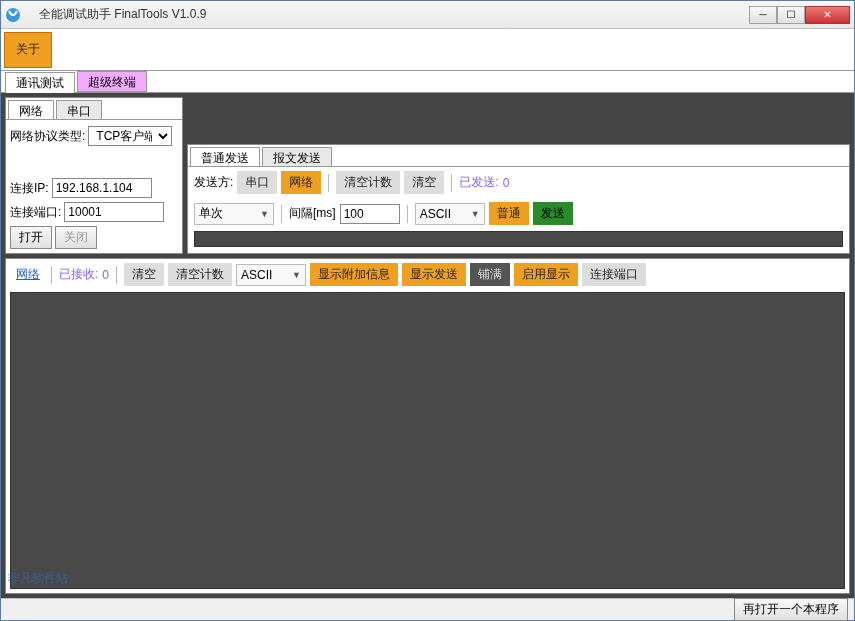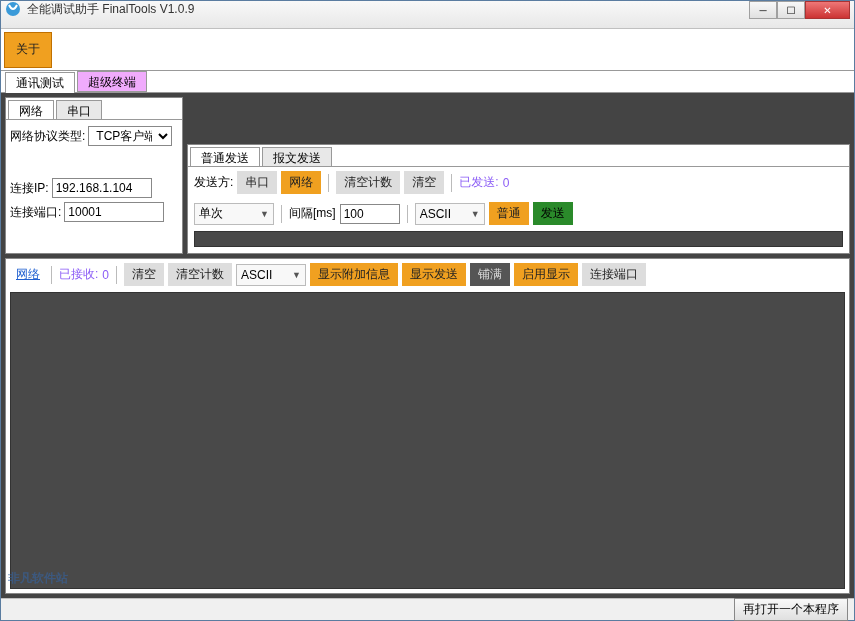--- a/index.html
+++ b/index.html
@@ -1,20 +1,20 @@
 <!DOCTYPE html>
 <html><head>
 <meta charset="utf-8">
 <style>
 * { margin: 0; padding: 0; box-sizing: border-box; font-family: 'Microsoft YaHei', SimSun, Arial, sans-serif; font-size: 12px; }
 body { background: #d4d4d4; width: 855px; height: 621px; overflow: hidden; }
 
 .window { background: #fff; border: 1px solid #5a7ca0; width: 855px; height: 621px; display: flex; flex-direction: column; }
 
-.titlebar { background: linear-gradient(#f8f8f8, #e8e8e8); height: 28px; display: flex; align-items: flex-start; padding: 0 4px; border-bottom: 1px solid #c0c0c0; }
+.titlebar { background: linear-gradient(#f8f8f8, #e8e8e8); height: 28px; display: flex; align-items: center; padding: 0 4px; border-bottom: 1px solid #c0c0c0; gap: 12px; }
 .titlebar-icon { width: 16px; height: 16px; margin-right: 6px; }
 .titlebar-text { flex: 1; color: #333; }
 .win-btns { display: flex; gap: 0; }
 .win-btn { width: 28px; height: 18px; border: 1px solid #a0a0a0; background: linear-gradient(#f8f8f8,#e0e0e0); display: flex; align-items: center; justify-content: center; font-size: 10px; cursor: pointer; }
 .win-btn.close { background: linear-gradient(#e77,#c33); color: #fff; border-color: #a33; width: 45px; }
 
 .about-strip { height: 42px; display: flex; align-items: center; border-bottom: 1px solid #999; background: #fff; }
 .about-btn { width: 48px; height: 36px; margin: 3px; background: #f0a020; display: flex; align-items: center; justify-content: center; color: #222; cursor: pointer; border: 1px solid #c07000; }
 
 .maintabs { display: flex; background: #fff; border-bottom: 1px solid #999; height: 22px; padding-left: 4px; }
@@ -104,20 +104,24 @@
           </div>
           <div style="height:28px"></div>
           <div class="row">
             <span class="lbl">连接IP:</span>
             <input type="text" class="ip-input" value="192.168.1.104" style="">
           </div>
           <div class="row">
             <span class="lbl">连接端口:</span>
             <input type="text" class="port-input" value="10001" style="">
           </div>
+          <div class="row">
+            <button class="btn">打开</button>
+            <button class="btn" disabled="">关闭</button>
+          </div>
         </div>
       </div>
 
       <div class="panel-right">
         <div class="subtabs">
           <div class="subtab">普通发送</div>
           <div class="subtab inactive">报文发送</div>
         </div>
         <div class="send-body">
           <div class="toolbar-row">

